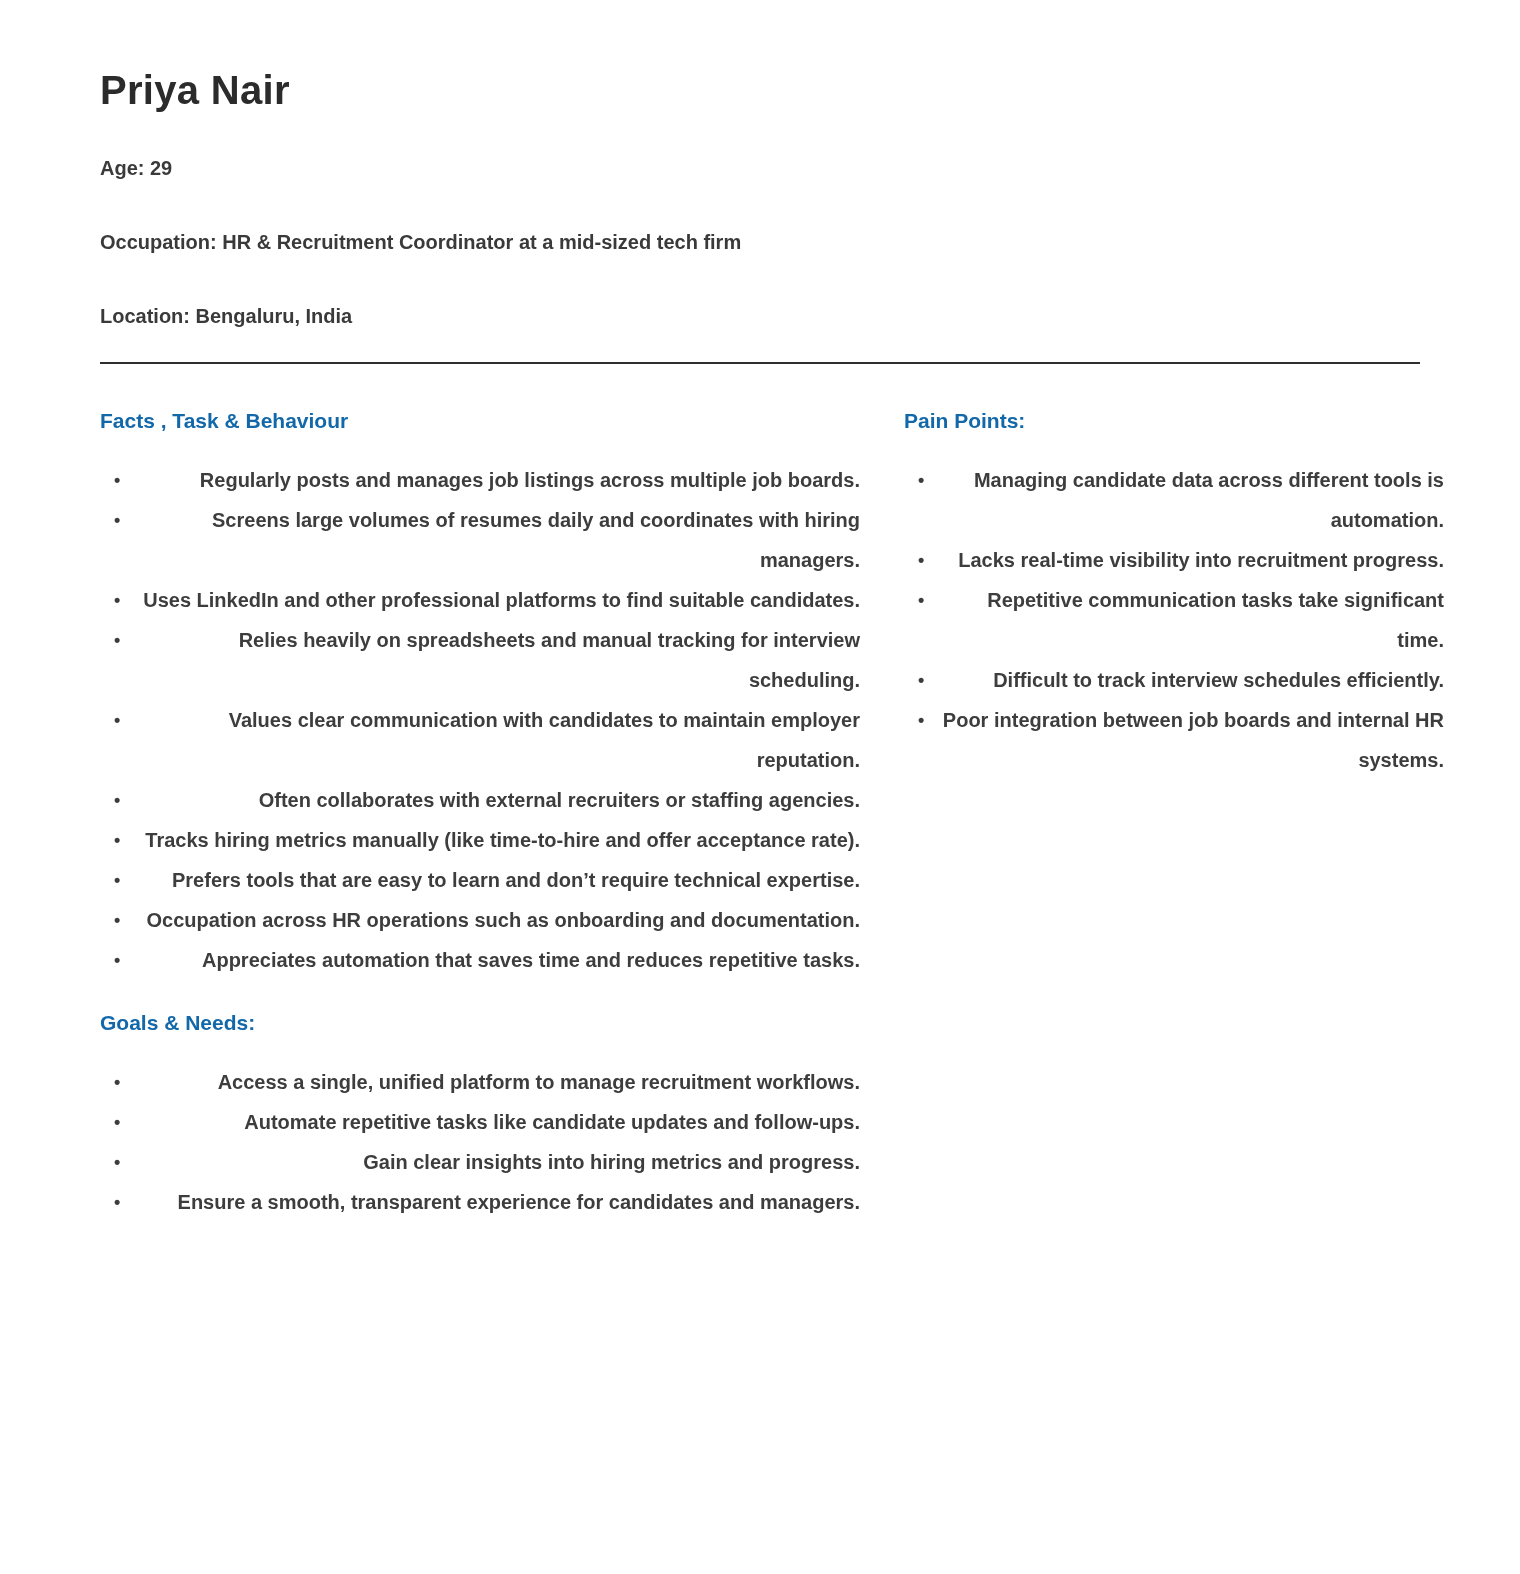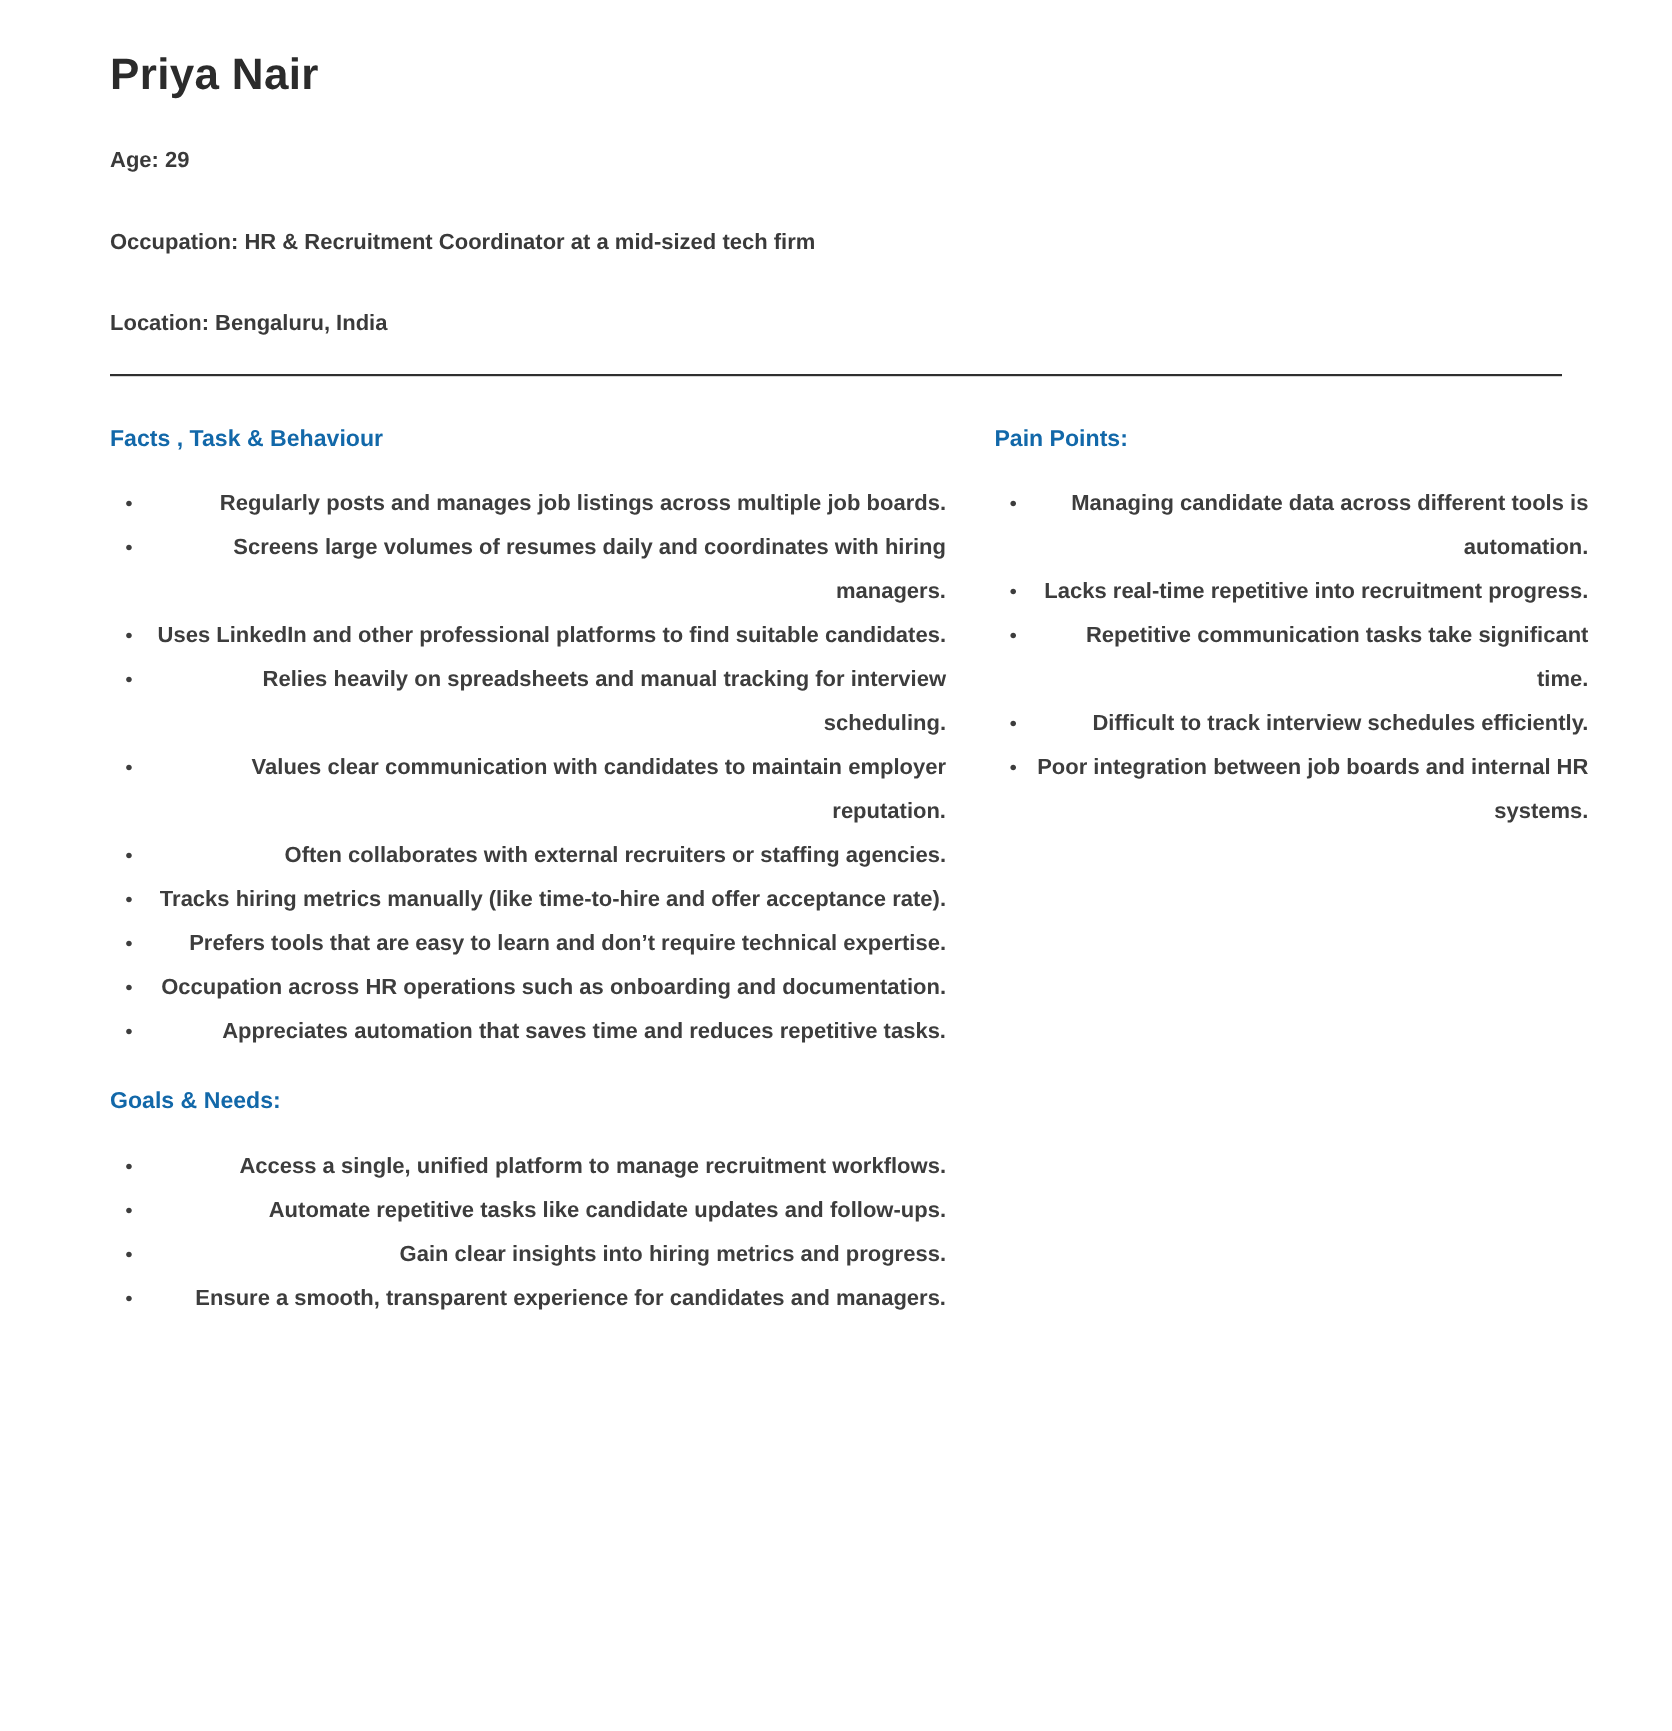--- a/index.html
+++ b/index.html
@@ -6,21 +6,21 @@
   html, body { margin: 0; padding: 0; background: #ffffff; }
   body {
     font-family: "Liberation Sans", sans-serif;
     color: #3d3d3d;
     -webkit-font-smoothing: antialiased;
   }
   .page {
     width: 1520px;
     min-height: 1574px;
     background: #ffffff;
-    padding: 48px 100px 70px 100px;
+    padding: 70px 100px 70px 100px;
   }
   .page-title {
     margin: 0 0 26px 0;
     font-size: 40px;
     line-height: 1.0;
     font-weight: 700;
     color: #2b2b2b;
     letter-spacing: 0.3px;
   }
   .meta-list { margin: 0; }
@@ -121,21 +121,21 @@
       </div>
 
     </div>
 
     <div class="column-right">
 
       <div class="pain-section">
         <h2 class="section-heading">Pain Points:</h2>
         <ul class="bullet-list">
           <li>Managing candidate data across different tools is automation.</li>
-          <li>Lacks real-time repetitive into recruitment progress.</li>
+          <li>Lacks real-time visibility into recruitment progress.</li>
           <li>Repetitive communication tasks take significant time.</li>
           <li>Difficult to track interview schedules efficiently.</li>
           <li>Poor integration between job boards and internal HR systems.</li>
         </ul>
       </div>
 
     </div>
 
   </div>
 

